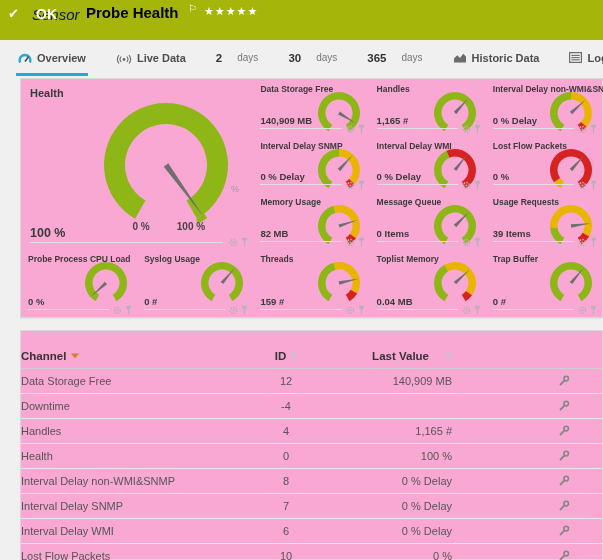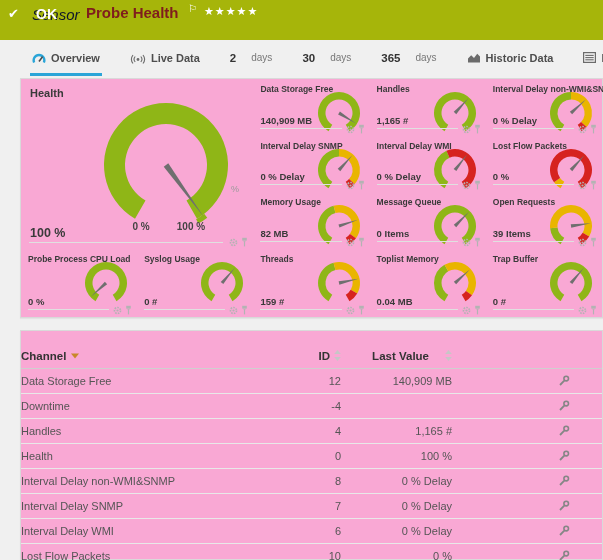--- a/index.html
+++ b/index.html
@@ -7,28 +7,28 @@
   body {
     font-family: "Liberation Sans", "DejaVu Sans", sans-serif;
     background:#f0f0f0; position:relative;
   }
   .icon-font { font-family:"DejaVu Sans","Liberation Sans",sans-serif; }
 
   
   .topbar { position:absolute; left:0; top:0; width:603px; height:40px; }
   .topbar-check { position:absolute; left:8px; top:6px; color:#fff; font-size:13px; font-weight:bold; }
   .topbar-kind  { position:absolute; left:32px; top:6px; color:#0f172a; font-size:15px; font-style:italic; }
-  .topbar-title { position:absolute; left:86px; top:4px; color:#7f1d1d; font-size:15px; font-weight:bold; }
+  .topbar-title { position:absolute; left:86px; top:4px; color:#000000; font-size:15px; font-weight:bold; }
   .topbar-flag  { position:absolute; left:188px; top:3px; color:#fff; font-size:10px; }
   .topbar-stars { position:absolute; left:204px; top:5px; color:#fff; font-size:11px; letter-spacing:1px; }
   .topbar-status{ position:absolute; left:36px; top:6px; color:#fff; font-size:14px; font-weight:bold; }
 
   
   .tabbar { position:absolute; left:0; top:40px; width:603px; height:36px; background:#f0f0f0;
-            display:flex; align-items:stretch; padding-left:30px; }
+            display:flex; align-items:stretch; padding-left:16px; }
   .tab { display:flex; align-items:center; gap:5px; padding:2px 2px 0 2px; margin-right:26px;
          cursor:pointer; border-bottom:3px solid transparent; }
   .tab-label { font-size:11px; font-weight:bold; color:#4d4d4d; white-space:nowrap; }
   .tab-num   { font-size:11.5px; font-weight:bold; color:#333; }
   .tab-days  { font-size:10px; color:#777; margin-left:10px; }
   .tab-ico   { display:flex; align-items:center; }
 
   
   .panel { position:absolute; left:20px; width:583px; background:#f9a8d4;
            border:1px solid #d9d9d9; box-shadow:0 1px 1px rgba(0,0,0,0.05); }
@@ -52,21 +52,21 @@
   .tile-main .tile-line { left:8px; right:30px; bottom:6px; }
   .tile-icons { position:absolute; right:5px; bottom:2px; display:flex; gap:3px; align-items:center; }
   .tile-icons span { display:flex; cursor:pointer; }
 
   
   .chan-table { padding:12px 0 0 0; }
   .t-row { display:flex; align-items:center; height:25px; border-bottom:1px solid #e8e8e8;
            }
   .t-head { height:26px; border-bottom:1px solid #cfcfcf; }
   .c-channel { width:210px; display:flex; align-items:center; gap:5px; }
-  .c-id      { width:110px; display:flex; justify-content:flex-end; align-items:center; gap:4px; text-align:right; }
+  .c-id      { width:110px; display:flex; justify-content:center; align-items:center; gap:4px; text-align:right; }
   .c-last    { width:111px; display:flex; justify-content:flex-end; align-items:center; gap:16px; text-align:right; }
   .c-tools   { flex:1; display:flex; justify-content:flex-end; padding-right:32px; }
   .t-head .hd { font-size:11.5px; font-weight:bold; color:#333; }
   .t-row .cell { font-size:11px; color:#555; }
   .sort-ico { display:flex; cursor:pointer; }
   .wrench { cursor:pointer; display:flex; }
 </style>
 </head>
 <body>
 
@@ -356,21 +356,21 @@
           <span>
             <svg width="7" height="10" viewBox="0 0 7 10">
               <rect x="1.2" y="0.8" width="4.6" height="2.6" fill="#b3b3b3"></rect>
               <path d="M1.2,3.4 L3.5,5 5.8,3.4 Z" fill="#b3b3b3"></path>
               <line x1="3.5" y1="4.6" x2="3.5" y2="9.4" stroke="#b3b3b3" stroke-width="1.2"></line>
             </svg>
           </span>
         </span>
       </div>
       <div class="tile">
-        <span class="tile-title">Open Requests</span>
+        <span class="tile-title">Usage Requests</span>
         <span class="tile-gauge"><svg width="56" height="46">
             <path d="M17.50,42.19 A21 21 0 0 1 7.12,26.20 L14.57,25.41 A13.5 13.5 0 0 0 21.25,35.69 Z" fill="#8fb617"></path>
             <path d="M7.12,26.20 A21 21 0 1 1 46.19,34.50 L39.69,30.75 A13.5 13.5 0 1 0 14.57,25.41 Z" fill="#e9b500"></path>
             <path d="M46.19,34.50 A21 21 0 0 1 38.50,42.19 L34.75,35.69 A13.5 13.5 0 0 0 39.69,30.75 Z" fill="#d6231f"></path>
             <polygon points="28.24,25.68 27.76,22.32 47.81,21.22" fill="#6f6f6f"></polygon>
           </svg></span>
         <span class="tile-value">39 Items</span>
         <span class="tile-line"></span>
         <span class="tile-icons">
           <span>

